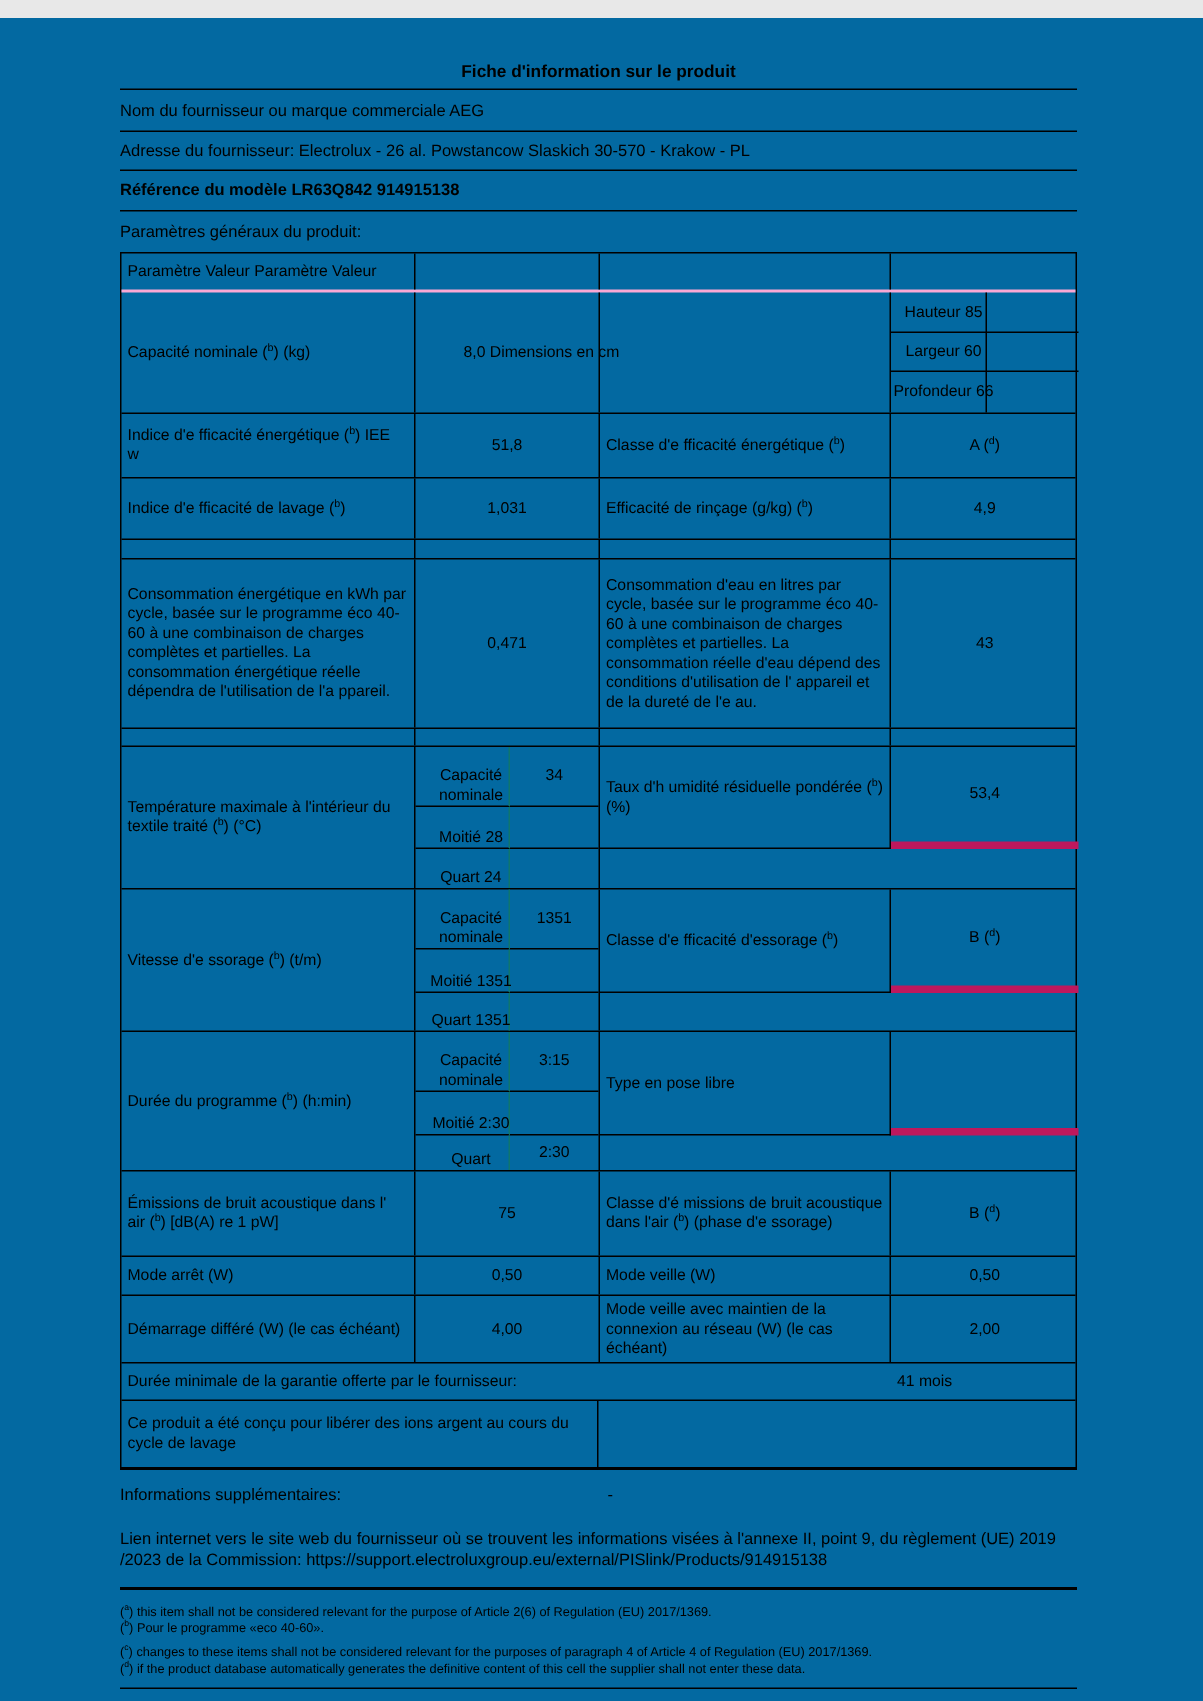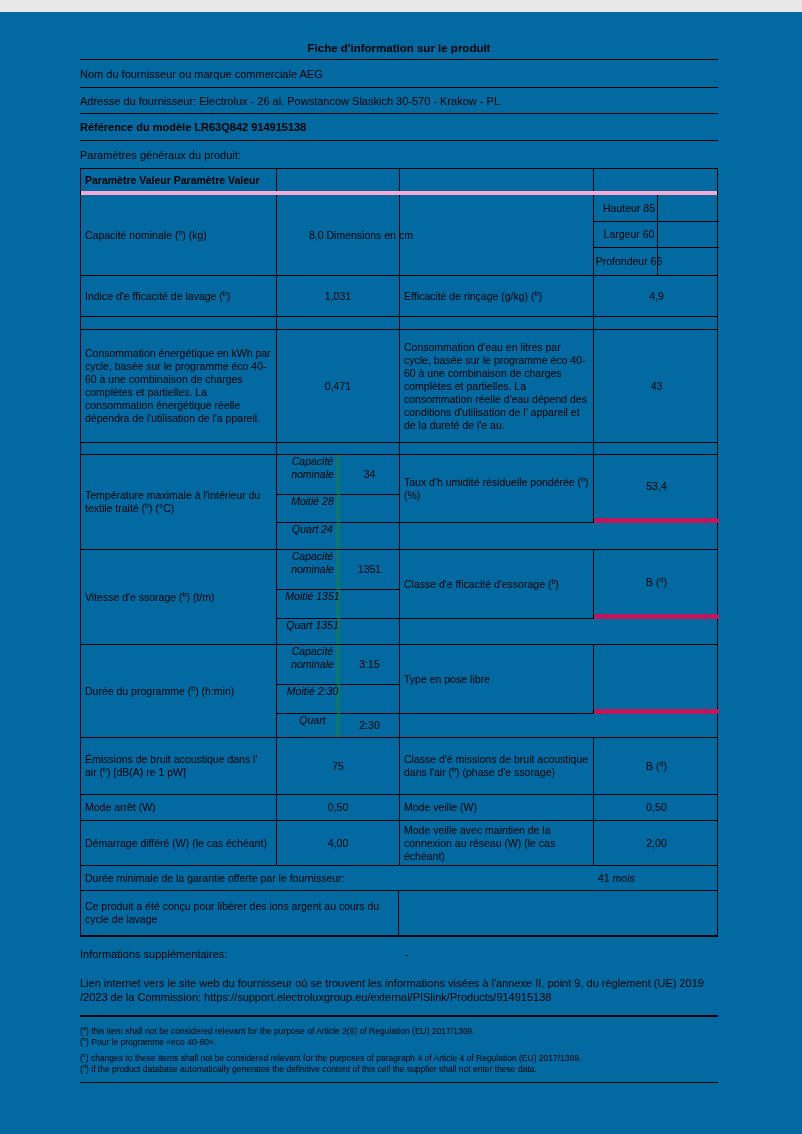--- a/index.html
+++ b/index.html
@@ -21,40 +21,40 @@
   .ptable{ border:1px solid #000; border-bottom:2.5px solid #000; font-size:10.5px; line-height:13px; }
   .trow{ display:grid; grid-template-columns:196px 123px 194px 125px; border-bottom:1px solid #000; }
   .c{ display:flex; align-items:center; padding:2px 4px; overflow:visible; }
   .cen{ justify-content:center; text-align:center; padding:2px 2px; }
   .br{ border-right:1px solid #000; }
   .t{ white-space:pre-wrap; }
   .nw{ white-space:nowrap; }
   .ovf{ margin-left:28px; }
   sup{ font-size:68%; line-height:0; vertical-align:4px; }
 
-  .r-head{ height:26px; border-bottom:4px solid #f9a8d4;font-weight:bold; }
+  .r-head{ height:26px; border-bottom:2px solid #f9a8d4; }
   .r-cap{ grid-template-rows:27px 26px 27px; }
   .rt{ grid-template-rows:40px 28px 26px; }
   .rs{ grid-template-rows:40px 29px 25px; }
   .rd{ grid-template-rows:40px 29px 23px; }
   .gc1{grid-column:1} .gc2{grid-column:2} .gc3{grid-column:3} .gc4{grid-column:4}
   .rspan{ grid-row:1/4; } .rspan2{ grid-row:1/3; }
 
   .h-eei{height:43px} .h-wash{height:41px} .h-cons{height:113px}
   .h-noise{height:57px} .h-mode{height:26px} .h-delay{height:45px}
   .r-gap1{height:13px} .r-gap2{height:12px}
 
   .dims{ display:grid; grid-template-columns:64px 1fr; grid-template-rows:27px 26px 1fr; }
   .dl{ border-right:1px solid #000; display:flex; align-items:center; justify-content:center; padding-left:7px; }
   .dv{}
   .dbb{ border-bottom:1px solid #000; }
 
   .sub{ display:grid; grid-template-columns:63px 1fr; border-right:1px solid #000; }
-  .sl{ border-right:4px solid #0f766e; border-bottom:1px solid #000; display:flex; align-items:flex-start;
-       justify-content:center; text-align:center; padding-left:12px;font-style:italic; }
+  .sl{ border-right:1px solid #0f766e; border-bottom:1px solid #000; display:flex; align-items:flex-end;
+       justify-content:center; text-align:center; padding-left:12px; }
   .sv{ border-bottom:1px solid #000; display:flex; align-items:center; justify-content:center; }
   .slast,.svlast{ border-bottom:none; }
   .c3{ grid-column:3; border-right:1px solid #000; border-bottom:1px solid #000; display:flex; align-items:center; padding:2px 4px; }
   .c4{ grid-column:4; border-bottom:5px solid #be185d; display:flex; align-items:center; justify-content:center; text-align:center; }
 
   .r-guar{ grid-template-columns:513px 1fr; height:25px; }
   .r-silver{ grid-template-columns:318px 1fr; height:44px; border-bottom:none; }
   .silver-val{ padding-left:5px; }
 
   .addl{ height:34px; display:flex; align-items:center; position:relative; font-size:11px; }
@@ -113,20 +113,35 @@
               <span class="t nw">Largeur 60</span>
             </div>
           <div class="dv dbb"></div>
           <div class="dl">
               <span class="t nw">Profondeur 66</span>
             </div>
           <div class="dv"></div>
         </div>
       </div>
 
+      <div class="trow h-eei">
+        <div class="c br">
+            <span class="t">Indice d'e fficacité énergétique (<sup>b</sup>) IEE
+w</span>
+          </div>
+        <div class="c br cen">
+            <span class="t">51,8</span>
+          </div>
+        <div class="c br">
+            <span class="t">Classe d'e fficacité énergétique (<sup>b</sup>)</span>
+          </div>
+        <div class="c cen">
+            <span class="t">A (<sup>d</sup>)</span>
+          </div>
+      </div>
 
       <div class="trow h-wash">
         <div class="c br">
             <span class="t">Indice d'e fficacité de lavage (<sup>b</sup>)</span>
           </div>
         <div class="c br cen">
             <span class="t">1,031</span>
           </div>
         <div class="c br">
             <span class="t">Efficacité de rinçage (g/kg) (<sup>b</sup>)</span>

